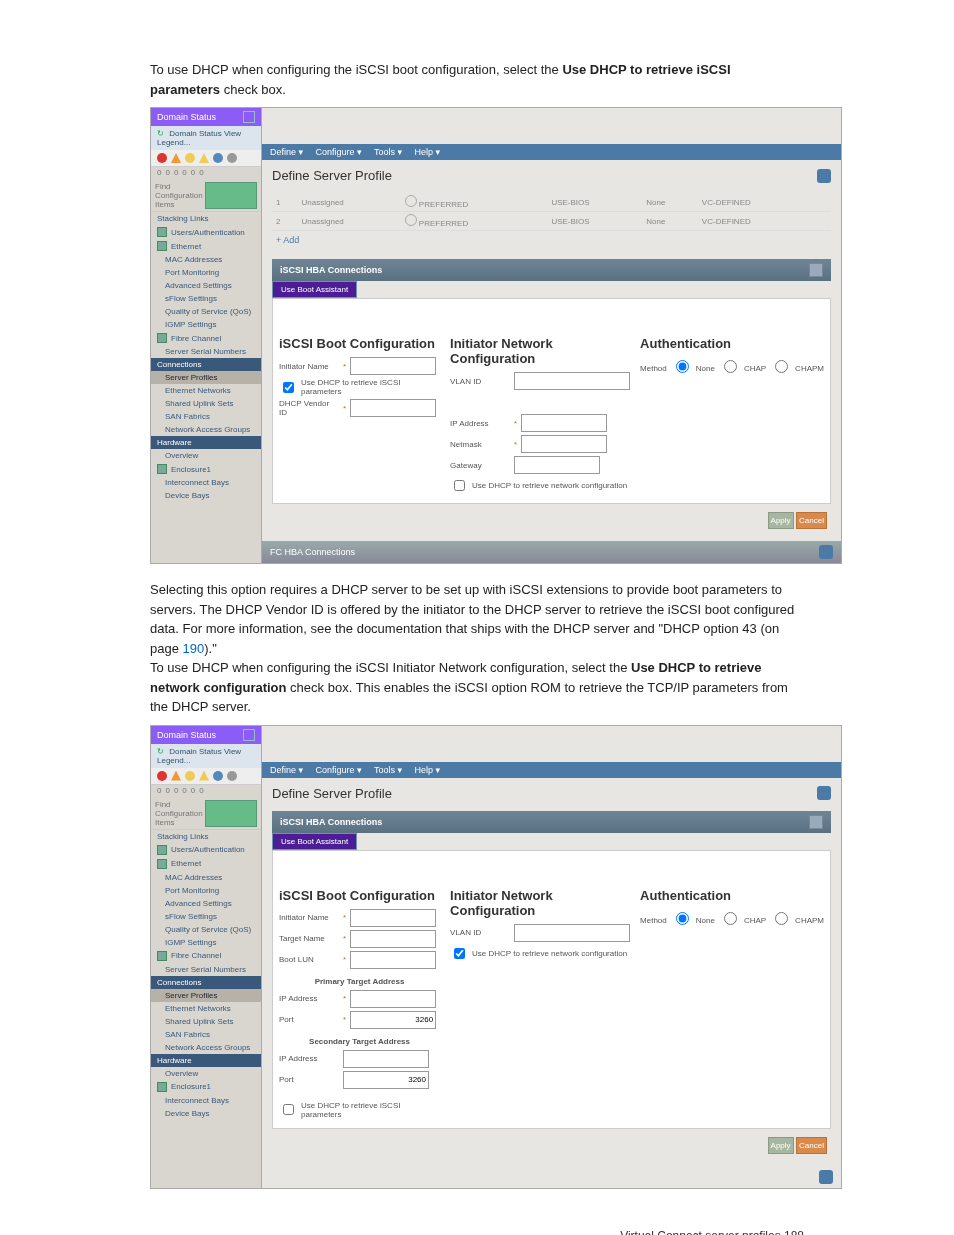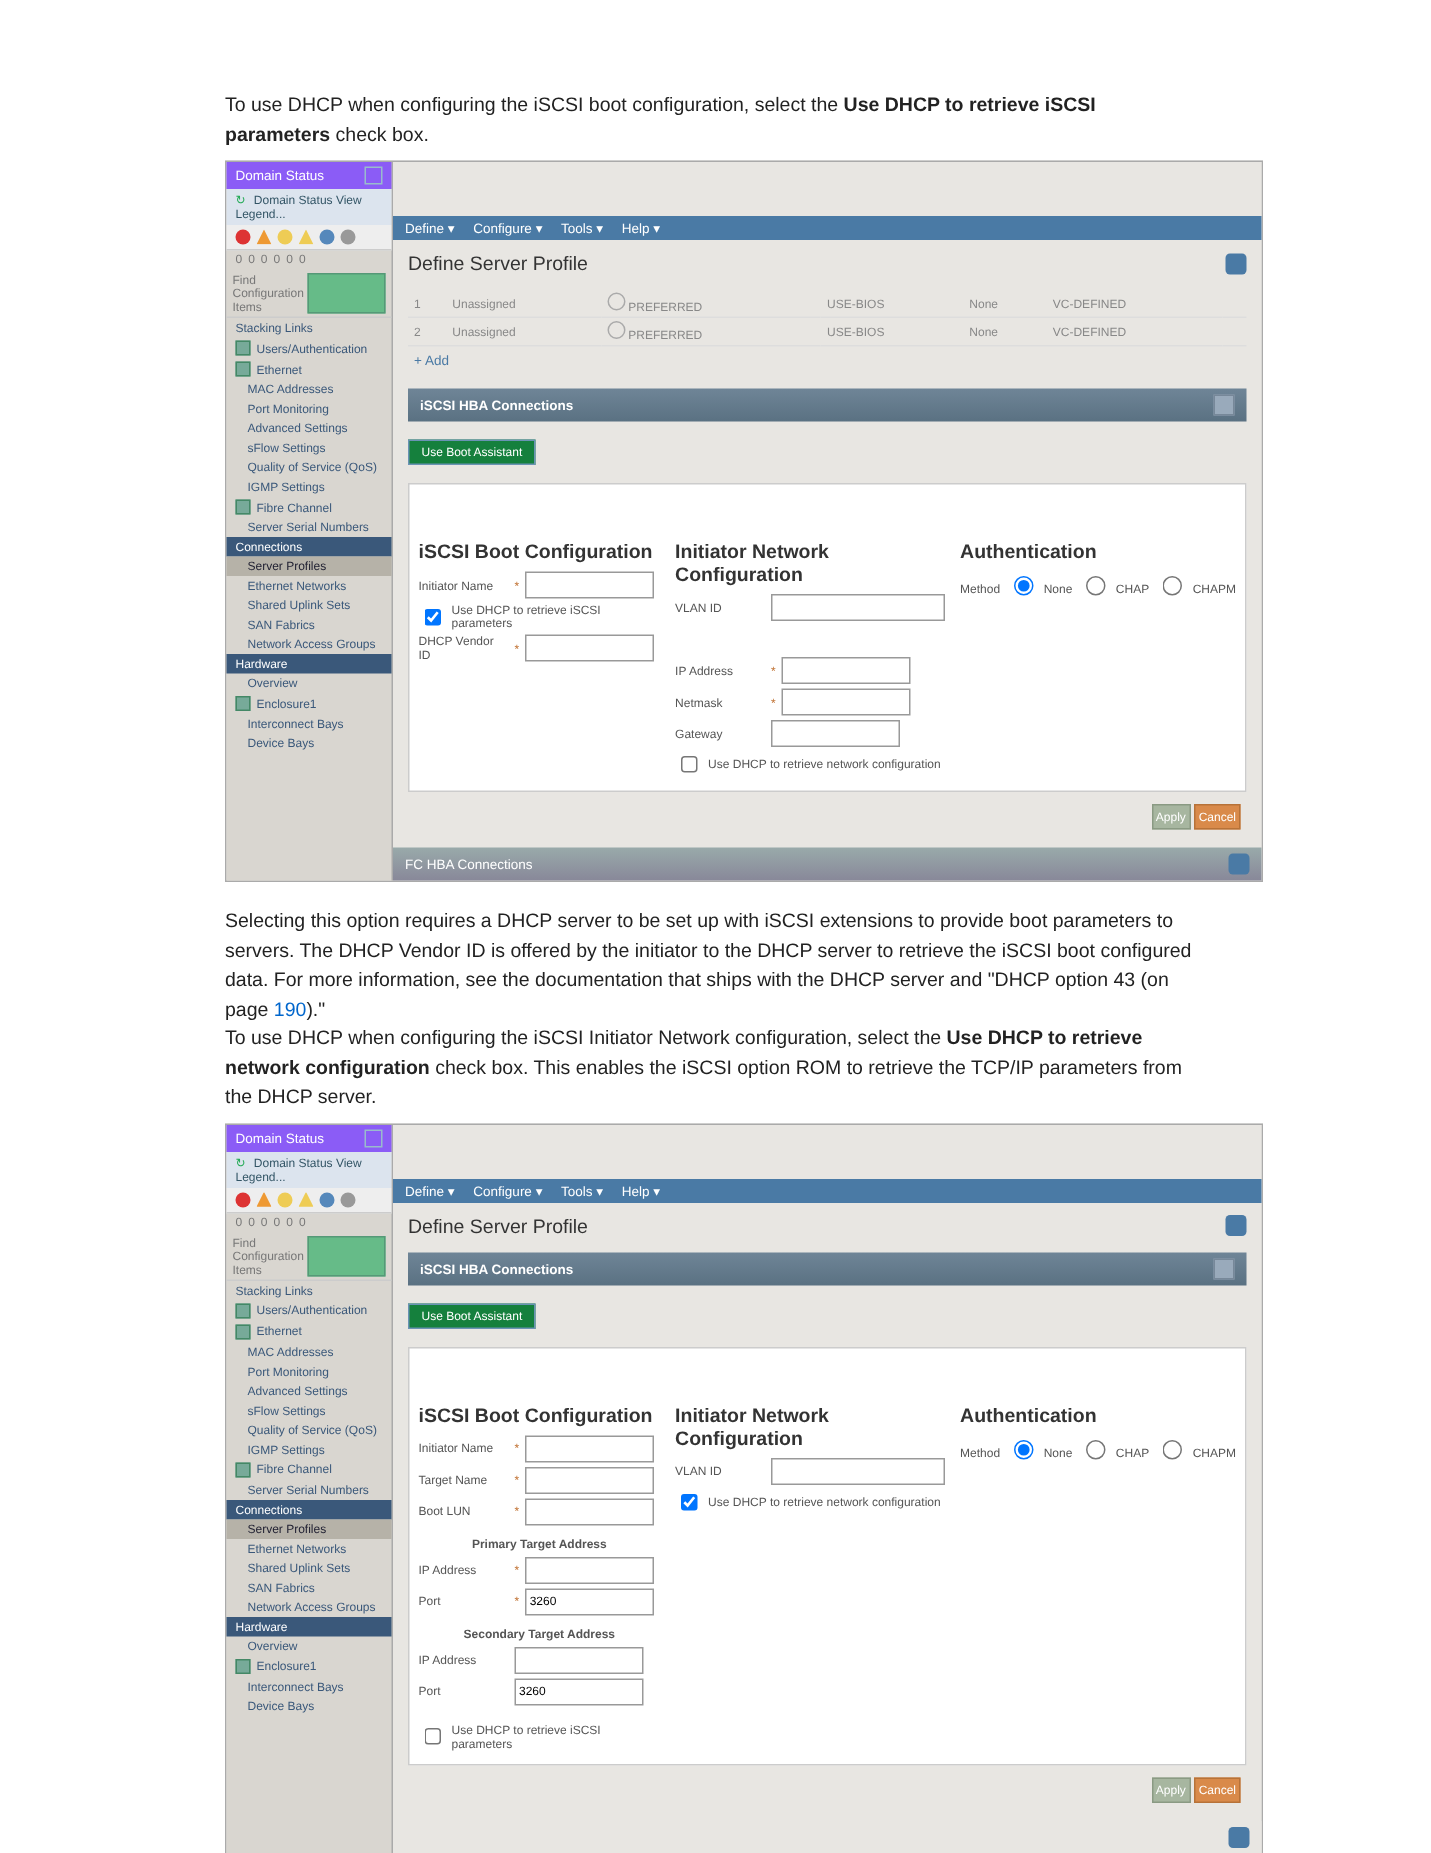--- a/index.html
+++ b/index.html
@@ -113,25 +113,25 @@
     font-weight:bold;
     display:flex;
     justify-content:space-between;
     align-items:center;
     margin-top:10px;
   }
   .collapse-ic { width:12px; height:12px; background:#9ab; border:1px solid #789; }
 
   .boot-assist {
     display:inline-block;
-    background:#15803d;
+    background:#4c1d95;
     color:#fff;
     font-size:8px;
     padding:3px 8px;
-    margin:12px 0;
+    margin:0 0;
     border:1px solid #6a93b4;
     cursor:pointer;
   }
 
   .config-grid {
     display:flex;
     gap:10px;
     background:#fff;
     padding:6px;
     border:1px solid #ccc;
@@ -139,20 +139,21 @@
   .config-col { flex:1; font-size:8px; color:#555; }
   .config-col .col-title { font-weight:bold; margin-bottom:6px; font-size:13px; color:#333;margin-top:31px;}
   .field-row { display:flex; align-items:center; margin:3px 0; gap:4px;}
   .field-row label { width:60px; }
   .field-row .req { color:#c07030; }
   .field-row input[type=text] {
     border:1px solid #999;
     height:14px;
     width:80px;
     font-size:8px;
+    text-align:right;
   }
   .field-row input.wide { width:110px; }
   .chk-row { display:flex; align-items:center; gap:4px; margin:3px 0; font-size:8px;}
   .chk-row input { width:11px; height:11px; }
   .radio-row { display:flex; align-items:flex-end; gap:4px; font-size:8px; }
 
   .sub-title { font-weight:bold; text-align:center; margin:8px 0 4px; font-size:8px;}
 
   .button-row { text-align:right; padding:8px 4px 2px; }
   .btn {

